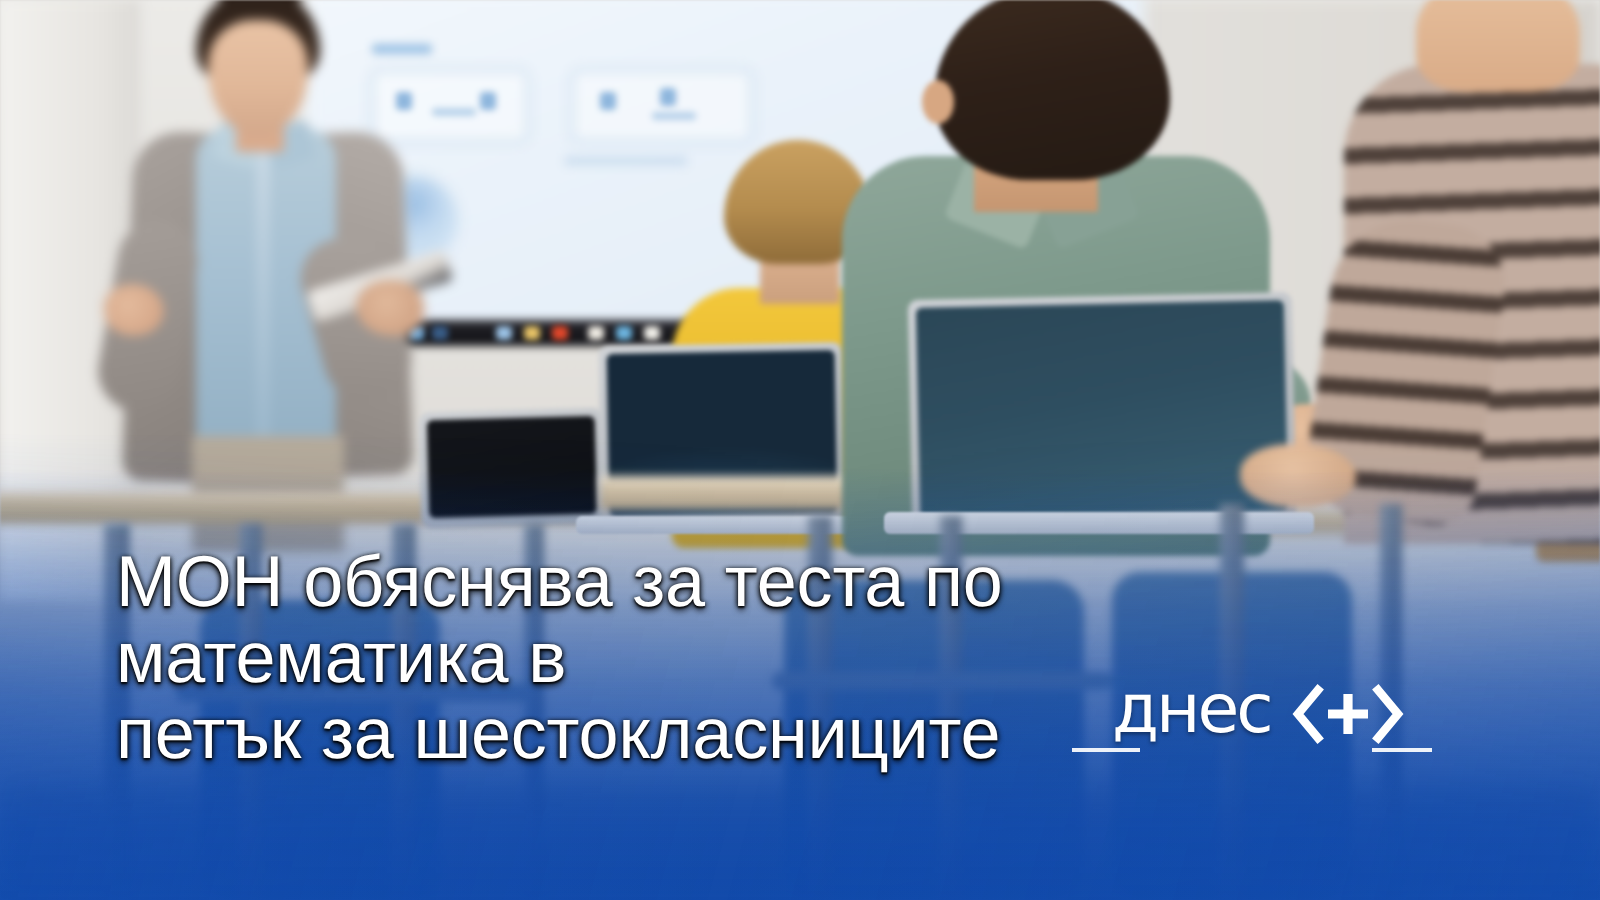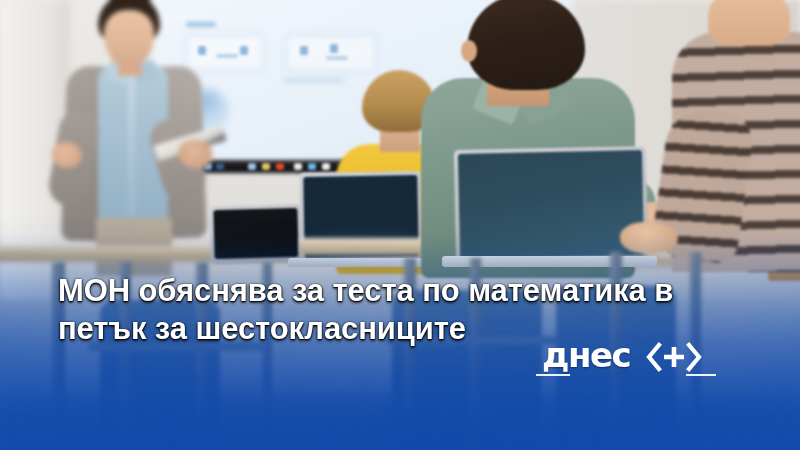--- a/index.html
+++ b/index.html
@@ -389,42 +389,42 @@
     mask-image:linear-gradient(180deg, rgba(0,0,0,0) 48%, rgba(0,0,0,1) 78%);
     -webkit-mask-image:linear-gradient(180deg, rgba(0,0,0,0) 48%, rgba(0,0,0,1) 78%);
   }
 
   
   .headline {
     position:absolute;
     left:58px; top:272px; width:620px;
     color:#ffffff;
     font-family:"Liberation Sans", sans-serif;
-    font-weight:bold;
-    font-size:31px;
+    font-weight:normal;
+    font-size:36px;
     line-height:38px;
     letter-spacing:-0.1px;
     text-shadow:
       0 2px 3px rgba(0,0,0,0.72),
       0 1px 1px rgba(0,0,0,0.85),
       1px 0 2px rgba(0,0,0,0.45),
       -1px 0 2px rgba(0,0,0,0.45);
     white-space:pre-line;
   }
 
   
   .logo {
     position:absolute;
     left:540px; top:339px;
     width:176px; height:50px;
   }
   .logo-word {
-    position:absolute; left:2px; top:-2px;
+    position:absolute; left:16px; top:-2px;
     font-family:"DejaVu Sans", sans-serif;
-    font-weight:bold;
+    font-weight:normal;
     font-size:34px;
     letter-spacing:-1.5px;
     color:#ffffff;
     line-height:36px;
     text-shadow:0 1px 2px rgba(0,0,0,0.45);
   }
   .logo-mark {
     position:absolute; left:106px; top:3px;
     width:56px; height:30px;
   }

